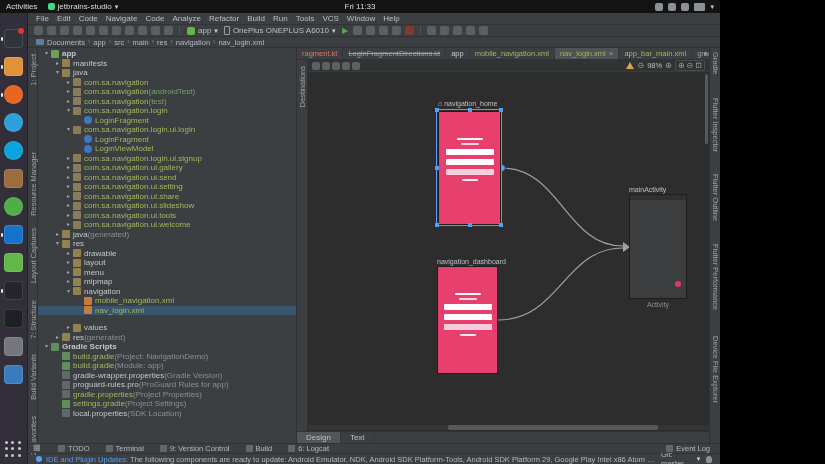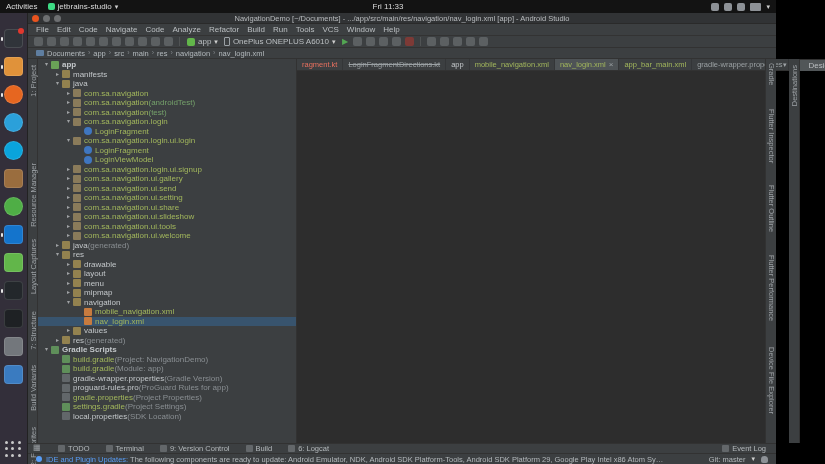--- a/index.html
+++ b/index.html
@@ -1,17 +1,17 @@
 <!DOCTYPE html>
 <html><head>
 <meta charset="utf-8">
 <style>
   *{margin:0;padding:0;box-sizing:border-box}
   html,body{width:825px;height:464px;overflow:hidden;background:#000;font-family:"Liberation Sans",sans-serif}
-  .screen{position:relative;width:776px;height:464px;background:#ef4444}
+  .screen{position:relative;width:720px;height:464px;background:#ef4444}
 
   
   .topbar{height:13px;background:#131313;color:#dcdcdc;font-size:8px;display:flex;align-items:center;position:relative;z-index:9}
   .topbar .act{padding:0 6px}
   .topbar .appmenu{display:flex;align-items:center;gap:3px;padding:0 4px}
   .topbar .appdot{width:7px;height:7px;border-radius:2px;background:#3ddc84}
   .topbar .clock{position:absolute;left:50%;transform:translateX(-50%);display:flex;align-items:center;gap:3px}
   .topbar .tright{margin-left:auto;display:flex;align-items:center;gap:5px;padding-right:6px}
   .tbicon{width:8px;height:8px;background:#8d9196;border-radius:2px;display:inline-block}
   .tbicon.batt{width:11px;border-radius:1px;position:relative}
@@ -69,21 +69,21 @@
   .trow.lvl0 .tlabel{font-weight:bold}
   .arrow{width:9px;flex:none;text-align:center;font-size:6px;color:#9da0a3}
   .ticn{width:8px;height:8px;flex:none;margin-right:3px;border-radius:1px}
   .i-module{background:#6aa157}.i-folder{background:#93824f}.i-package{background:#8a7b5a}
   .i-class{background:#3f76c0;border-radius:50%}.i-xml{background:#c77b3f}
   .i-gradle{background:#5f8f5a}.i-props{background:#62676a}
   .c-g{color:#a2b75c}.c-w{color:#c3c7ca}
   .sfx{color:#8a8f93}.sfx-g{color:#74a06a}
 
   
-  .editor{flex:1;display:flex;flex-direction:row;min-width:0;background:#2d2d2d}
+  .editor{flex:1;display:flex;flex-direction:column;min-width:0;background:#2d2d2d}
   .tabstrip{height:12px;background:#3c3f41;display:flex;align-items:stretch;border-bottom:1px solid #323232;overflow:hidden;position:relative;flex:none}
   .tab{display:flex;align-items:center;padding:0 5px;font-size:7.5px;color:#bbbfc2;border-right:1px solid #343638;gap:3px;white-space:nowrap}
   .tab.active{background:#4e5356}
   .tab.c-green{color:#a2b75c}.tab.c-red{color:#e8705f}.tab.c-gray{color:#9aa0a3}.tab.c-white{color:#c3c7ca}
   .tab.struck .tab-label{text-decoration:line-through}
   .tab-close{color:#9aa0a3;font-size:8px}
   .tabs-more{position:absolute;right:2px;top:2px;color:#9da2a6;font-size:7px}
 
   .editor-body{flex:1;display:flex;min-height:0}
   .dest-strip{width:11px;background:#3c3f41;border-right:1px solid #323232;position:relative;flex:none}
@@ -190,26 +190,20 @@
         <div class="licon" style="top: 268px; background: rgb(35, 39, 43);">
           <span class="rdot"></span>
         </div>
         <div class="licon" style="top: 296px; background: rgb(30, 33, 36);"></div>
         <div class="licon" style="top: 324px; background: rgb(115, 119, 124);"></div>
         <div class="licon" style="top: 352px; background: rgb(58, 123, 192);"></div>
       </div>
 
     <div class="ide">
 
-      <div class="titlebar">
-        <span class="wbtn close"></span>
-        <span class="wbtn min"></span>
-        <span class="wbtn max"></span>
-        <span class="title">NavigationDemo [~/Documents] - .../app/src/main/res/navigation/nav_login.xml [app] - Android Studio</span>
-      </div>
 
       <div class="menubar">
           <span class="menu-item">File</span>
           <span class="menu-item">Edit</span>
           <span class="menu-item">Code</span>
           <span class="menu-item">Navigate</span>
           <span class="menu-item">Code</span>
           <span class="menu-item">Analyze</span>
           <span class="menu-item">Refactor</span>
           <span class="menu-item">Build</span>
@@ -431,21 +425,21 @@
               <div class="trow lvl3" style="padding-left: 37px;">
                 <span class="arrow"></span>
                 <span class="ticn i-xml"></span>
                 <span class="tlabel c-g">mobile_navigation.xml</span>
               </div>
               <div class="trow lvl3 sel" style="padding-left: 37px;">
                 <span class="arrow"></span>
                 <span class="ticn i-xml"></span>
                 <span class="tlabel c-g">nav_login.xml</span>
               </div>
-              <div class="trow lvl2" style="padding-left: 26px;">
+              <div class="trow lvl2" style="padding-left: 26px; margin-top: 8px;">
                 <span class="arrow">▸</span>
                 <span class="ticn i-folder"></span>
                 <span class="tlabel c-w">values</span>
               </div>
               <div class="trow lvl1" style="padding-left: 15px;">
                 <span class="arrow">▸</span>
                 <span class="ticn i-folder"></span>
                 <span class="tlabel c-w">res</span>
                 <span class="sfx"> (generated)</span>
               </div>

